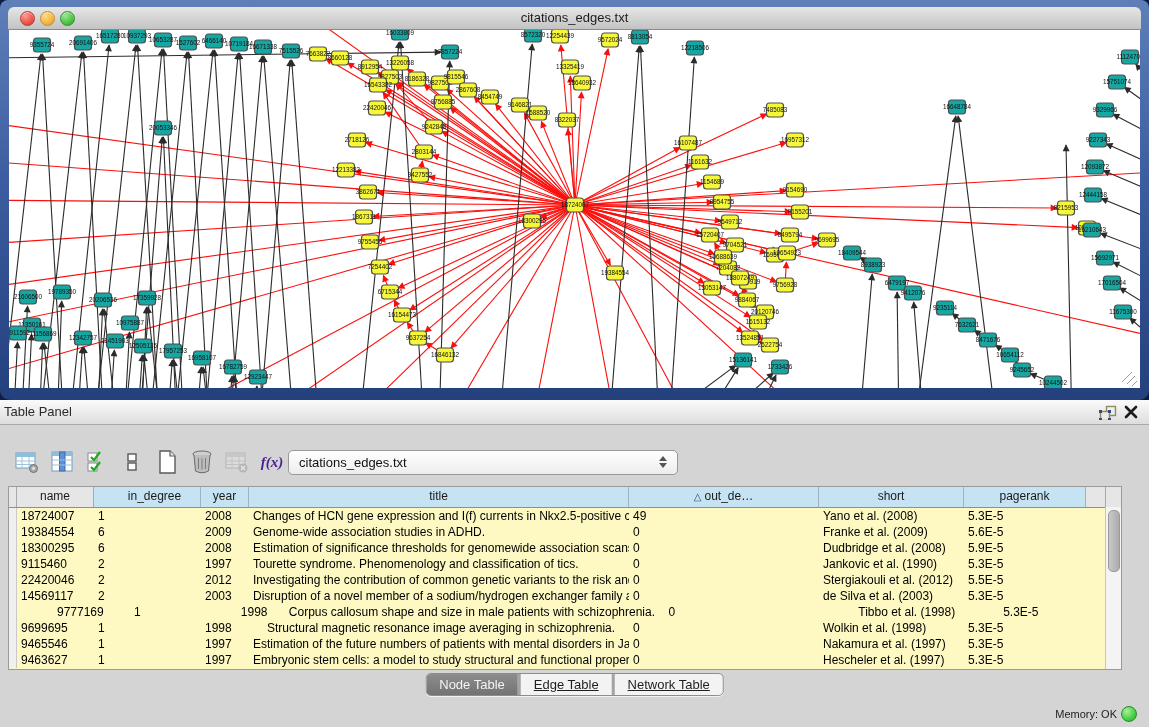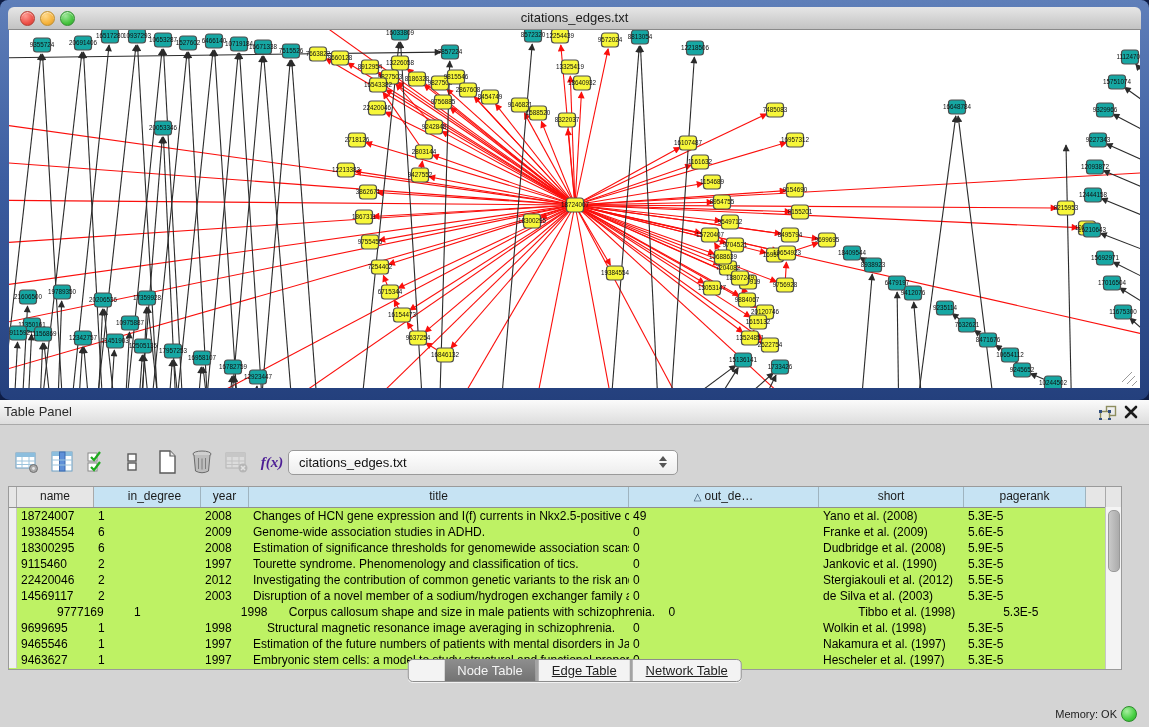--- a/index.html
+++ b/index.html
@@ -54,21 +54,21 @@
     border:1px solid #9a9a9a;border-radius:5px;box-sizing:border-box;
     font-size:13px;color:#111;line-height:23px;padding-left:10px;cursor:pointer;
   }
   .combo-stepper{position:absolute;right:9px;top:3px;width:10px;height:18px;}
   .combo-stepper div{width:0;height:0;border-left:4px solid transparent;border-right:4px solid transparent;margin:2px auto;}
   .step-up{border-bottom:5px solid #555;}
   .step-down{border-top:5px solid #555;}
   
   .table-frame{
     position:absolute;left:8px;top:86px;width:1114px;height:184px;
-    background:#bef264;border:1px solid #9a9a9a;box-sizing:border-box;overflow:hidden;
+    background:#fef9c3;border:1px solid #9a9a9a;box-sizing:border-box;overflow:hidden;
   }
   .thead{display:flex;height:20px;border-bottom:1px solid #8f8f8f;}
   .th{
     box-sizing:border-box;border-right:1px solid #9fb4bf;
     font-size:12px;color:#1a1a1a;text-align:center;line-height:19px;
     overflow:hidden;white-space:nowrap;cursor:pointer;
   }
   .th-gray{background:#e6e6e6;border-right-color:#a9a9a9;}
   .th-blue{background:#c6e3f3;}
   .th-fill{flex:1;background:#e6e6e6;border-right:none;}
@@ -81,23 +81,23 @@
   .td-gutter{background:#f0f0f0;border-right:1px solid #c9c9c9;padding-left:0;}
   .vscroll{
     position:absolute;right:0;top:20px;bottom:0;width:15px;
     background:#f4f4f4;border-left:1px solid #c6c6c6;
   }
   .vthumb{position:absolute;left:2px;top:3px;width:10px;height:60px;border-radius:5px;
     background:linear-gradient(90deg,#c9c9c9,#ababab);border:1px solid #9a9a9a;cursor:pointer;}
   .scroll-corner{position:absolute;right:0;top:0;width:15px;height:20px;background:#e6e6e6;border-left:1px solid #a9a9a9;border-bottom:1px solid #8f8f8f;}
   
   .tp-tabs{
-    position:absolute;top:259px;left:50%;transform:translateX(-50%);
+    position:absolute;top:273px;left:50%;transform:translateX(-50%);
     display:flex;height:21px;border:1px solid #8d8d8d;border-radius:5px;
-    overflow:hidden;background:#f3f3f3;box-shadow:0 1px 0 rgba(255,255,255,.7);padding-left:36px;
+    overflow:hidden;background:#f3f3f3;box-shadow:0 1px 0 rgba(255,255,255,.7);
   }
   .tp-tab{
     padding:0 13px;font-size:13px;line-height:21px;color:#1f1f1f;cursor:pointer;white-space:nowrap;
   }
   .tp-tab+.tp-tab{border-left:3px solid #a3a3a3;text-decoration:underline;}
   .tp-tab.active{
     background:linear-gradient(#8d8d8d,#737373);color:#f4f4f4;border-left:none;
   }
   
   .tp-footer{position:absolute;left:0;bottom:0;width:100%;height:27px;}

